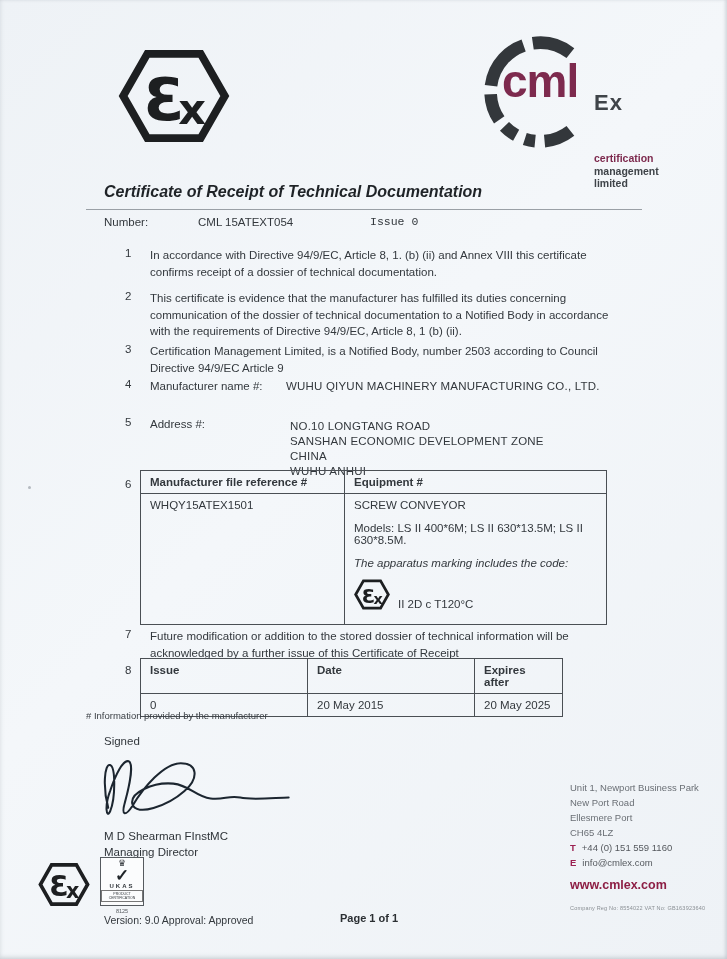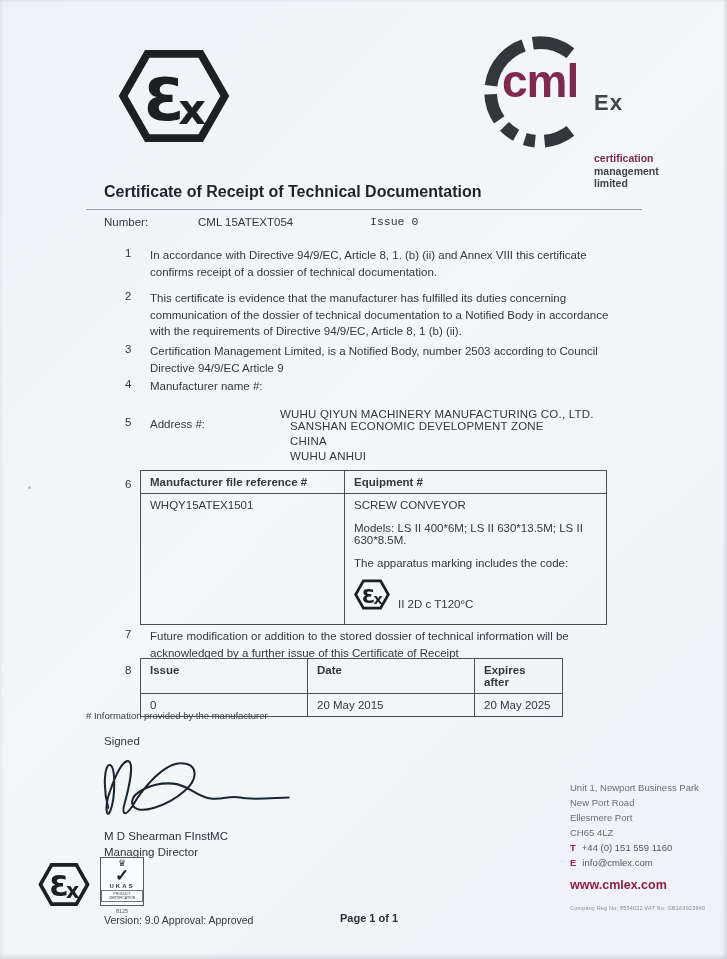--- a/index.html
+++ b/index.html
@@ -60,63 +60,64 @@
     </svg>
     <div class="abs cml-wordmark" style="left:24px;top:22px;">cml</div>
     <div class="abs cml-ex" style="left:116px;top:46px;">Ex</div>
     <div class="abs cml-lines" style="left:116px;top:80px;margin-top:40px;">
       <div class="l1">certification</div>
       <div class="l2">management</div>
       <div class="l3">limited</div>
     </div>
   </div>
 
-  <div class="abs title" style="left:104px;top:183px;">Certificate of Receipt of Technical Documentation</div>
+  <div class="abs title" style="left:104px;top:183px;font-style:italic;">Certificate of Receipt of Technical Documentation</div>
   <div class="abs rule" style="left:86px;top:209px;width:556px;"></div>
 
   <div class="abs body-txt" style="left:104px;top:214px;">Number:</div>
   <div class="abs body-txt" style="left:198px;top:214px;">CML 15ATEXT054</div>
   <div class="abs body-txt" style="left:370px;top:214px;font-family:Liberation Mono, monospace;">Issue 0</div>
 
   <div class="abs num" style="left:125px;top:247px;">1</div>
   <div class="abs body-txt" style="left:150px;top:247px;width:472px;">In accordance with Directive 94/9/EC, Article 8, 1. (b) (ii) and Annex VIII this certificate confirms receipt of a dossier of technical documentation.</div>
 
   <div class="abs num" style="left:125px;top:290px;">2</div>
   <div class="abs body-txt" style="left:150px;top:290px;width:472px;">This certificate is evidence that the manufacturer has fulfilled its duties concerning communication of the dossier of technical documentation to a Notified Body in accordance with the requirements of Directive 94/9/EC, Article 8, 1 (b) (ii).</div>
 
   <div class="abs num" style="left:125px;top:343px;">3</div>
   <div class="abs body-txt" style="left:150px;top:343px;width:472px;">Certification Management Limited, is a Notified Body, number 2503 according to Council Directive 94/9/EC Article 9</div>
 
   <div class="abs num" style="left:125px;top:378px;">4</div>
   <div class="abs body-txt" style="left:150px;top:378px;">Manufacturer name #:</div>
-  <div class="abs body-txt caps" style="left:280px;top:378px;width:325px;margin-top:28px;">WUHU QIYUN MACHINERY MANUFACTURING CO., LTD.</div>
+  <div class="abs body-txt caps" style="left:286px;top:378px;width:325px;">WUHU QIYUN MACHINERY MANUFACTURING CO., LTD.</div>
 
   <div class="abs num" style="left:125px;top:416px;">5</div>
   <div class="abs body-txt" style="left:150px;top:416px;">Address #:</div>
   <div class="abs body-txt caps" style="left:290px;top:419px;width:330px;line-height:15px;">
+    <div>NO.10 LONGTANG ROAD</div>
     <div>SANSHAN ECONOMIC DEVELOPMENT ZONE</div>
     <div>CHINA</div>
     <div>WUHU ANHUI</div>
   </div>
 
   <div class="abs artifact" style="left:28px;top:486px;"></div>
 
   <div class="abs num" style="left:125px;top:478px;">6</div>
   <table class="abs" style="left:140px;top:470px;width:467px;">
     <tbody>
         <tr>
       <th style="width:185px;">Manufacturer file reference #</th>
       <th>Equipment #</th>
     </tr>
     <tr>
       <td style="height:120px;">WHQY15ATEX1501</td>
       <td>
         <div>SCREW CONVEYOR</div>
         <div style="margin-top:11px;">Models: LS II 400*6M; LS II 630*13.5M; LS II 630*8.5M.</div>
-        <div style="margin-top:11px;">The apparatus marking includes the code:</div>
+        <div style="margin-top:11px;font-style:italic;">The apparatus marking includes the code:</div>
         <div class="mark-row">
           <svg width="36" height="31" viewBox="0 0 130 112">
             <polygon points="34,7 96,7 124,56 96,105 34,105 6,56" fill="none" stroke="#1d1f21" stroke-width="10"></polygon>
             <text x="28" y="86" font-size="70" font-weight="bold" fill="#1d1f21" font-family="DejaVu Sans, sans-serif">Ɛ</text>
             <text x="70" y="90" font-size="52" font-weight="bold" fill="#1d1f21" font-family="DejaVu Sans, sans-serif">x</text>
           </svg>
           <span>II 2D c T120°C</span>
         </div>
       </td>
     </tr>

